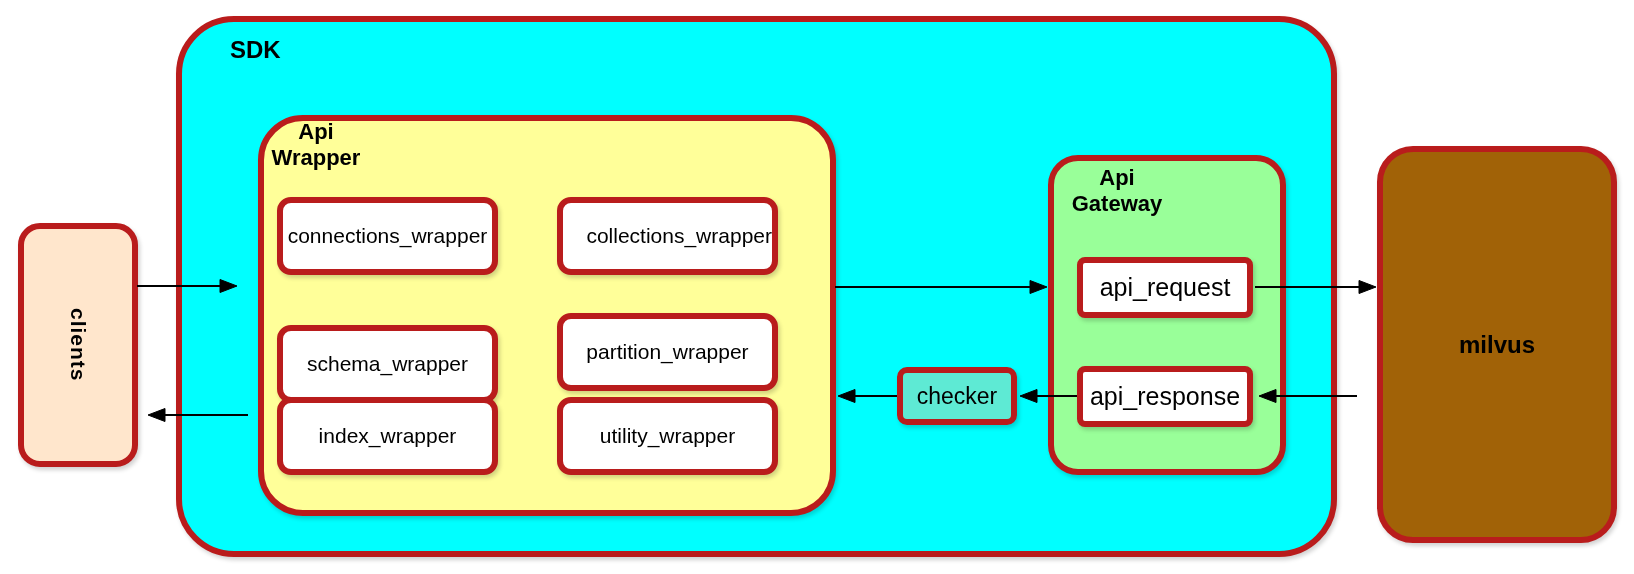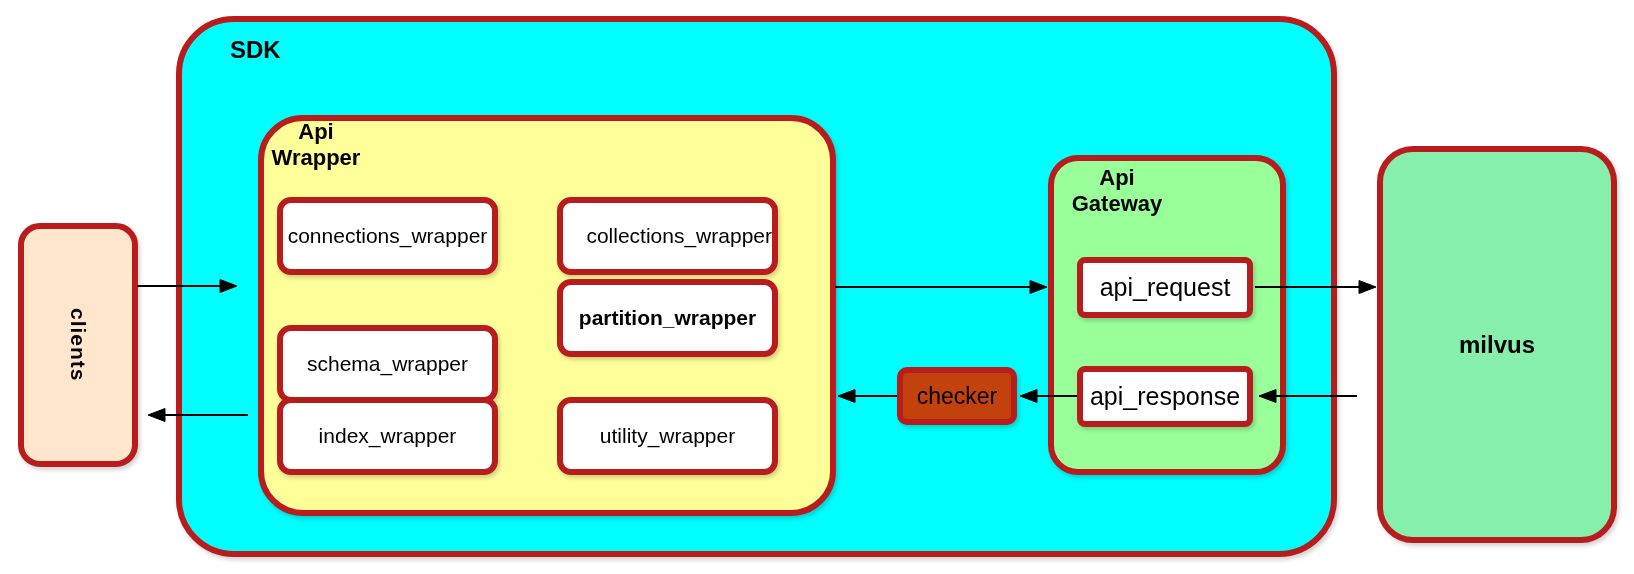--- a/index.html
+++ b/index.html
@@ -56,21 +56,21 @@
   }
   
   .module {
     width: 221px; height: 78px;
     background: #ffffff; border-radius: 14px;
     font-size: 21px;
   }
   .m-connections { left: 277px; top: 197px; }
   .m-collections { left: 557px; top: 197px; justify-content: flex-end; }
   .m-schema      { left: 277px; top: 312px; margin-top: 13px; }
-  .m-partition   { left: 557px; top: 279px; font-weight: bold; }
+  .m-partition   { left: 557px; top: 313px; }
   .m-index       { left: 277px; top: 397px; }
   .m-utility     { left: 557px; top: 397px; text-align: center; }
   
   .gateway-box {
     left: 1048px; top: 155px; width: 238px; height: 320px;
     background: #99FF99; border-radius: 30px;
   }
   .gateway-label {
     position: absolute; left: 1056px; top: 165px; width: 122px;
     font-weight: bold; font-size: 22px; line-height: 1.2;
@@ -79,27 +79,27 @@
   .gw-node {
     width: 176px; height: 61px;
     background: #ffffff; border-radius: 8px;
     font-size: 25px;
   }
   .n-request  { left: 1077px; top: 257px; }
   .n-response { left: 1077px; top: 366px; }
   
   .checker-box {
     left: 897px; top: 367px; width: 120px; height: 58px;
-    background: #c2410c; border-radius: 10px;
+    background: #5eead4; border-radius: 10px;
     font-size: 23px;
   }
   
   .milvus-box {
     left: 1377px; top: 146px; width: 240px; height: 397px;
-    background: #86efac; border-radius: 36px;
+    background: #a16207; border-radius: 36px;
     font-weight: bold; font-size: 24px;
   }
   
   .edges-layer {
     position: absolute; left: 0; top: 0;
     width: 1634px; height: 574px;
     pointer-events: none;
   }
   .edges-layer line { stroke: #000; stroke-width: 2; pointer-events: stroke; }
   .edges-layer polygon { fill: #000; stroke: #000; pointer-events: all; }

